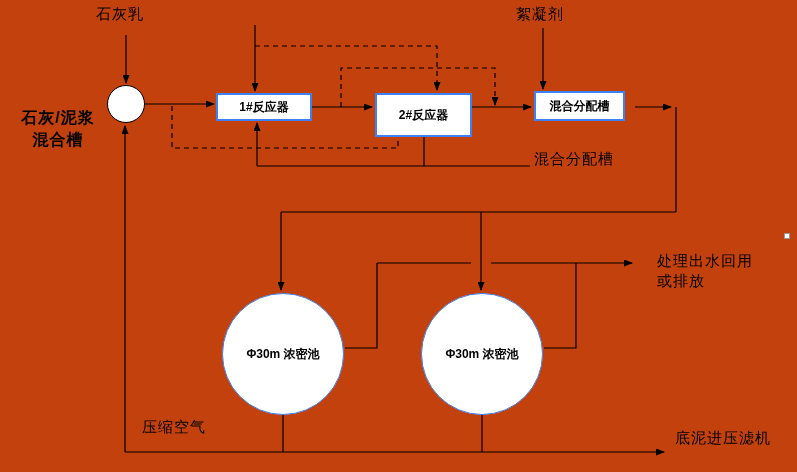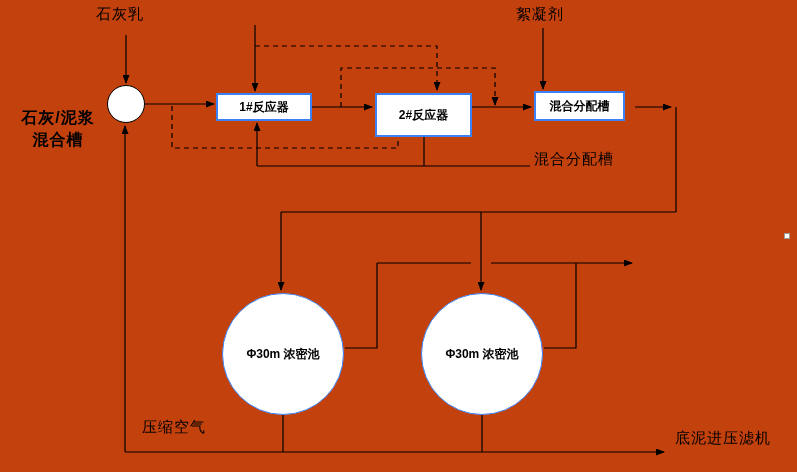--- a/index.html
+++ b/index.html
@@ -77,20 +77,24 @@
   <div class="node" style="left:216px;top:93px;width:96px;height:28px;">1#反应器</div>
   <div class="node" style="left:375px;top:93px;width:97px;height:44px;">2#反应器</div>
   <div class="node" style="left:534px;top:91px;width:91px;height:30px;">混合分配槽</div>
 
   <div class="node round" style="left:222px;top:293px;width:122px;height:122px;">Φ30m 浓密池</div>
   <div class="node round" style="left:421px;top:293px;width:122px;height:122px;">Φ30m 浓密池</div>
 
   <div class="lbl" style="left:534px;top:149px;">
     <span class="ln">混合分配槽</span>
   </div>
+  <div class="lbl" style="left:657px;top:251px;">
+    <span class="ln">处理出水回用</span>
+    <span class="ln">或排放</span>
+  </div>
   <div class="lbl" style="left:142px;top:417px;">压缩空气</div>
   <div class="lbl" style="left:675px;top:428px;">
     <span class="ln">底泥进压滤机</span>
   </div>
 
   <div class="stray" style="left:784px;top:233px;width:6px;height:6px;"></div>
 
 </div>
 
 </body></html>

